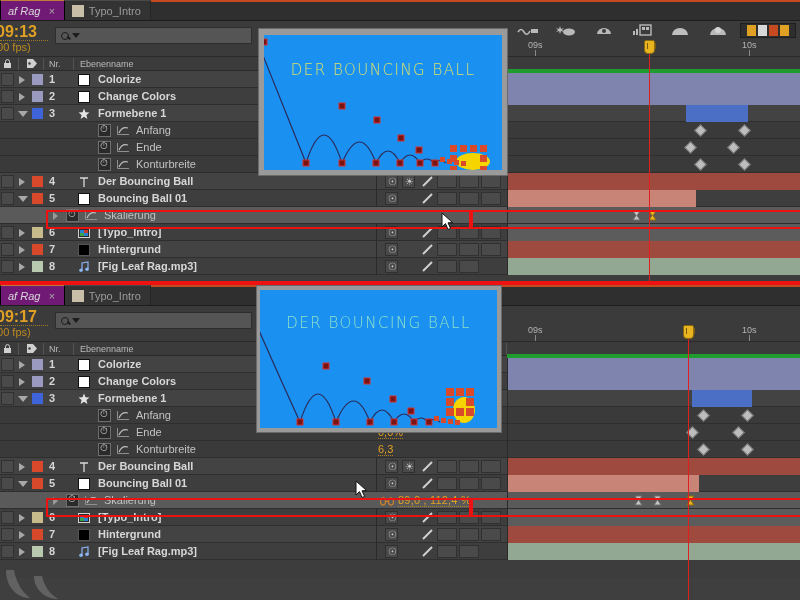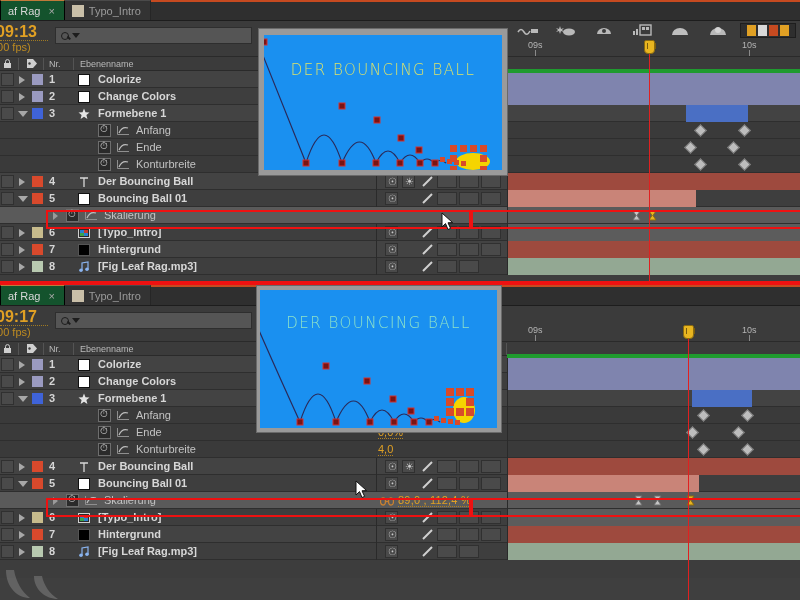--- a/index.html
+++ b/index.html
@@ -15,22 +15,22 @@
   .panel { position: absolute; left: 0; width: 800px; background: #3d3d3d; overflow: hidden; }
   .panel-top { top: 0; height: 285px; }
   .panel-bottom { top: 285px; height: 315px; }
 
   
   .tabbar { position: relative; height: 21px; background: #2b2b2b;
             border-bottom: 1px solid #1d1d1d; display: flex; align-items: stretch; }
   .tabbar::before { content:""; position:absolute; left:0; right:0; top:0; height:2px; background:#c64a20; }
   .tab { display: flex; align-items: center; gap: 5px; padding: 0 9px 0 7px;
          font-size: 11px; color: #c8c8c8; position: relative; }
-  .tab.active { background: #14532d; border-left: 1px solid #000; border-right: 1px solid #000;
-                border-top: 1px solid #c07a3a; color: #d8d8d8; }
+  .tab.active { background: #701a75; border-left: 1px solid #000; border-right: 1px solid #000;
+                border-top: 1px solid #c07a3a; color: #d8d8d8; font-style: italic; }
   .tab.inactive { background: #333; color: #9a9a9a; border-right: 1px solid #262626;
                   border-top: 1px solid #4a4a4a; }
   .tab-swatch { width: 12px; height: 12px; background: #c9bfa8; display: inline-block; }
   .tab-close { font-size: 11px; color: #aaa; margin-left: 3px; }
   .tabbar-fill { flex: 1; background: #2f2f2f; border-top: 1px solid #4a4a4a; }
 
   
   .toolrow { position: relative; height: 36px; background: #3b3b3b; border-bottom: 1px solid #2a2a2a; }
   .timecode { position: absolute; left: -4px; top: 2px; color: #e0a024;
               font-size: 16px; font-weight: bold; letter-spacing: 0px; }
@@ -728,21 +728,21 @@
             <span class="kf" style="left:226px"></span>
           </span>
         </div>
         <div class="row prop">
           <span class="stopwatch" style="left:98px"></span>
           <span class="graphico" style="left:117px"><svg width="13" height="11" viewBox="0 0 13 11">
               <path d="M0.5 9.5 L0.5 1 M0.5 9.5 L12 9.5" stroke="#8f8f8f" stroke-width="1"></path>
               <path d="M2 8 Q5 1 11 3" stroke="#bfbfbf" fill="none" stroke-width="1.2"></path>
             </svg></span>
           <span class="propname" style="left:136px">Konturbreite</span>
-          <span class="minival">4,0</span>
+          <span class="minival">6,3</span>
           <span class="tl">
             <span class="kf" style="left:191px"></span>
             <span class="kf" style="left:235px"></span>
           </span>
         </div>
         <div class="row layer">
           <span class="lockcell"></span>
           <span class="tri"></span>
           <span class="colorchip" style="background:#d8492c"></span>
           <span class="num">4</span>

